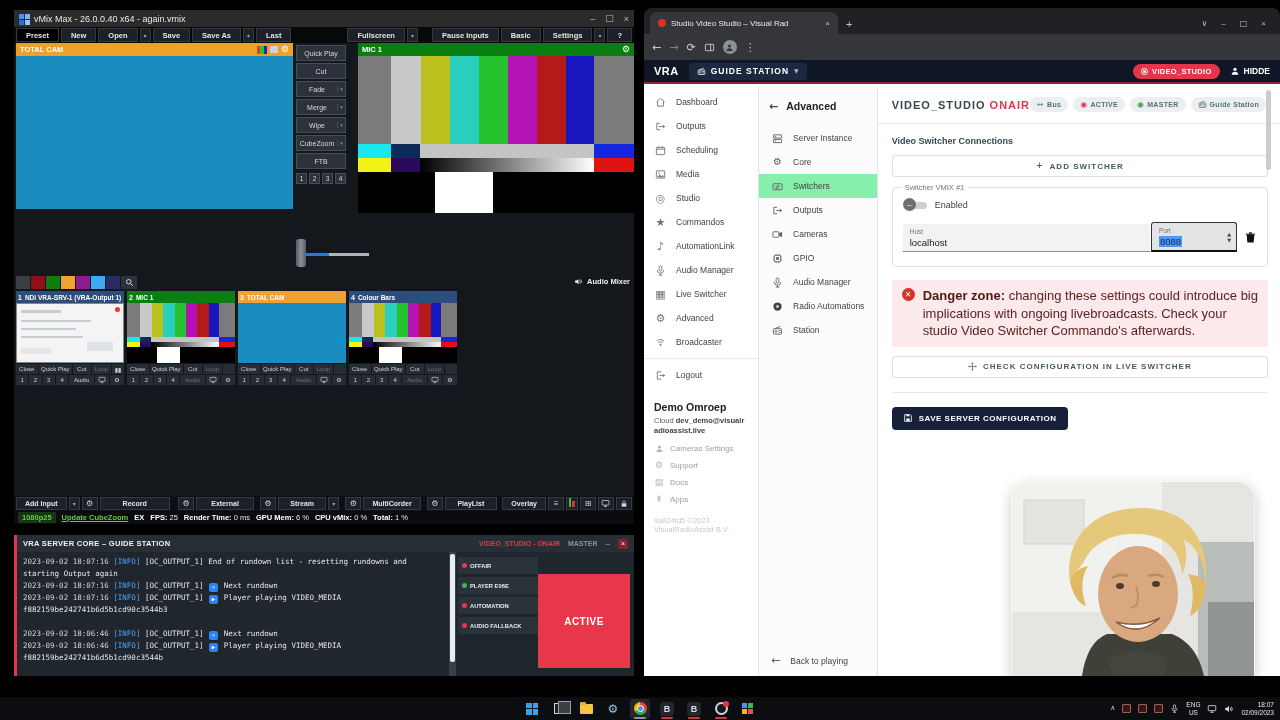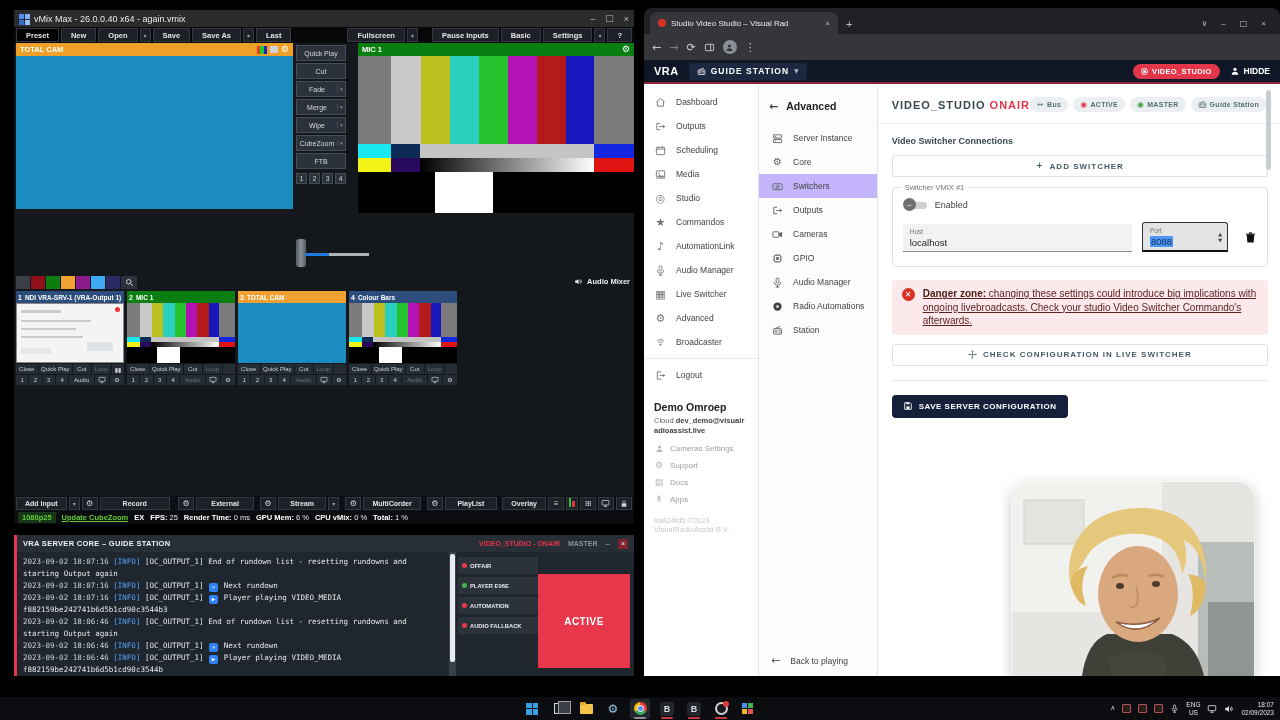--- a/index.html
+++ b/index.html
@@ -157,21 +157,21 @@
   .acct .cloud{font-size:7.5px;color:#616161;margin-top:3px;line-height:1.3;word-break:break-all;}
   .acct .cloud b{color:#424242;}
   .alink{display:flex;align-items:center;gap:6px;color:#9e9e9e;font-size:8px;margin-top:8px;}
   .alink .ic{width:10px;font-size:9px;color:#b5b5b5;}
   .ver{margin-top:12px;color:#c5c9cc;font-size:7.5px;line-height:1.3;}
   .wa-sub{width:130px;background:#fcfcfc;border-right:1px solid #e4e4e4;position:relative;padding-top:40px;}
   .subhead{position:absolute;top:14px;left:10px;display:flex;gap:8px;align-items:center;color:#212121;font-weight:bold;font-size:10.5px;}
   .subhead .ic{color:#424242;font-size:11px;}
   .subitem{height:24px;display:flex;align-items:center;gap:9px;padding:0 12px;font-size:8.5px;color:#424242;white-space:nowrap;}
   .subitem .ic{width:13px;color:#616161;font-size:10px;}
-  .subitem.sel{background:#c4b5fd;}
+  .subitem.sel{background:#86efac;}
   .backrow{position:absolute;bottom:10px;left:12px;display:flex;gap:10px;align-items:center;font-size:8.5px;color:#424242;}
   .backrow .ic{color:#616161;font-size:11px;}
   .wa-main{flex:1;position:relative;background:#fff;}
   .mhead{height:38px;display:flex;align-items:center;padding:0 14px;border-bottom:1px solid #ececec;}
   .mtitle{font-size:11px;font-weight:bold;letter-spacing:1px;color:#37474f;}
   .mtitle em{font-style:normal;color:#e3364a;margin-left:4px;}
   .mbadges{margin-left:auto;display:flex;gap:5px;}
   .pill{height:15px;background:#eceff1;border-radius:8px;display:flex;align-items:center;gap:3px;padding:0 7px;font-size:7px;font-weight:bold;color:#546e7a;letter-spacing:.3px;white-space:nowrap;}
   .pill .bus{color:#78909c;font-size:8px;}
   .pill .rec-r{color:#e3364a;font-size:8px;}
@@ -180,32 +180,32 @@
   .mwrap{padding:12px 12px 0 14px;}
   .sect-label{font-size:9px;font-weight:bold;color:#37474f;}
   .obtn{margin-top:9px;height:22px;border:1px solid #e0e0e0;border-radius:3px;display:flex;align-items:center;justify-content:center;gap:6px;font-size:8px;font-weight:bold;letter-spacing:1px;color:#455a64;background:#fff;}
   .fieldset{margin-top:10px;border:1px solid #e0e0e0;border-radius:4px;padding:12px 10px 14px 10px;position:relative;}
   .fieldset .legend{position:absolute;top:-5px;left:8px;background:#fff;padding:0 4px;font-size:7.5px;color:#757575;}
   .togglerow{display:flex;align-items:center;gap:8px;}
   .toggle{width:24px;height:10px;position:relative;}
   .toggle .track{position:absolute;left:2px;right:0;top:2px;height:7px;border-radius:4px;background:#cfcfcf;}
   .toggle .knob{position:absolute;left:0;top:-2px;width:13px;height:13px;border-radius:50%;background:#6f6f6f;color:#fff;font-size:8px;display:flex;align-items:center;justify-content:center;}
   .togglerow .lab{font-size:9px;color:#424242;}
-  .fields{display:flex;gap:10px;margin-top:12px;align-items:flex-end;}
+  .fields{display:flex;gap:1px;margin-top:12px;align-items:flex-end;}
   .field{background:#f2f2f2;border-bottom:1px solid #8d8d8d;border-radius:3px 3px 0 0;padding:4px 7px 3px 7px;}
   .field .flab{font-size:6.5px;color:#757575;}
   .field .fval{font-size:9.5px;color:#212121;margin-top:2px;}
   .fhost{flex:1;}
   .fport{width:86px;background:#e4e4e4;border:1px solid #333;border-bottom:2px solid #111;position:relative;}
   .fport .fval b{font-weight:normal;background:#4f97f6;color:#0e2c55;padding:0 1px;}
   .spin{position:absolute;right:5px;top:9px;display:flex;flex-direction:column;gap:1px;color:#424242;font-size:5px;line-height:1;}
   .trash{align-self:center;margin-left:6px;color:#111;}
   .danger{margin-top:13px;background:#fbe9eb;border-radius:4px;display:flex;gap:8px;padding:7px 10px;align-items:flex-start;}
   .dico{width:13px;height:13px;border-radius:50%;background:#d93025;color:#fff;font-size:8px;display:flex;align-items:center;justify-content:center;flex:none;margin-top:1px;}
-  .dtext{font-size:10px;color:#5f2120;line-height:1.35;text-decoration:underline;}
+  .dtext{font-size:13px;color:#5f2120;line-height:1.35;}
   .dtext b{color:#4e1a16;}
   .hr{border-top:1px solid #e8e8e8;margin:14px 0;}
   .savebtn{display:inline-flex;height:23px;background:#16203a;border-radius:4px;align-items:center;gap:6px;padding:0 11px;color:#fff;font-size:8px;font-weight:bold;letter-spacing:.5px;}
   
   #webcam{position:absolute;right:26px;bottom:0;width:242px;height:194px;border-radius:16px 16px 0 0;overflow:hidden;box-shadow:0 0 0 1px rgba(255,255,255,.65),0 4px 14px rgba(0,0,0,.25);}
 
   
   #taskbar{position:absolute;left:0;bottom:0;width:1280px;height:23px;background:#0c0d10;display:flex;align-items:center;}
   .tb-center{position:absolute;left:50%;transform:translateX(-50%);display:flex;gap:7px;align-items:center;height:100%;}
   .tbi{width:20px;height:20px;display:flex;align-items:center;justify-content:center;position:relative;border-radius:3px;}
@@ -725,21 +725,21 @@
       <span class="master">MASTER</span>
       <span class="min">–</span>
       <span class="cls">×</span>
     </span>
   </div>
   <div class="log-body">
     <div class="log-text">
       <span class="le"><span class="tm">2023-09-02 18:07:16</span>  <span class="lv">[INFO]</span>  <span>[OC_OUTPUT_1]</span> <span>End of rundown list - resetting rundowns and starting Output again</span> </span><br>
       <span class="le"><span class="tm">2023-09-02 18:07:16</span>  <span class="lv">[INFO]</span>  <span>[OC_OUTPUT_1]</span> <span class="icx">»</span> <span>Next rundown</span> </span><br>
       <span class="le"><span class="tm">2023-09-02 18:07:16</span>  <span class="lv">[INFO]</span>  <span>[OC_OUTPUT_1]</span> <span class="icx">▶</span> <span>Player playing VIDEO_MEDIA f882159be242741b6d5b1cd90c3544b3</span> </span><br>
-      <span class="le"><span class="tm">2023-09-02 18:06:46</span>  <span class="lv">[INFO]</span>  <span>[OC_OUTPUT_1]</span> <span>End of rundown list - resetting rundowns and starting Output again</span> </span><br>
+      <br>
       <span class="le"><span class="tm">2023-09-02 18:06:46</span>  <span class="lv">[INFO]</span>  <span>[OC_OUTPUT_1]</span> <span class="icx">»</span> <span>Next rundown</span> </span><br>
       <span class="le"><span class="tm">2023-09-02 18:06:46</span>  <span class="lv">[INFO]</span>  <span>[OC_OUTPUT_1]</span> <span class="icx">▶</span> <span>Player playing VIDEO_MEDIA f882159be242741b6d5b1cd90c3544b</span> </span>
     </div>
     <div class="log-scroll">
         <i></i>
       </div>
     <div class="log-side">
       <div class="sbadge">
           <i style="background:#e8364a"></i>
           <span>OFFAIR</span>

